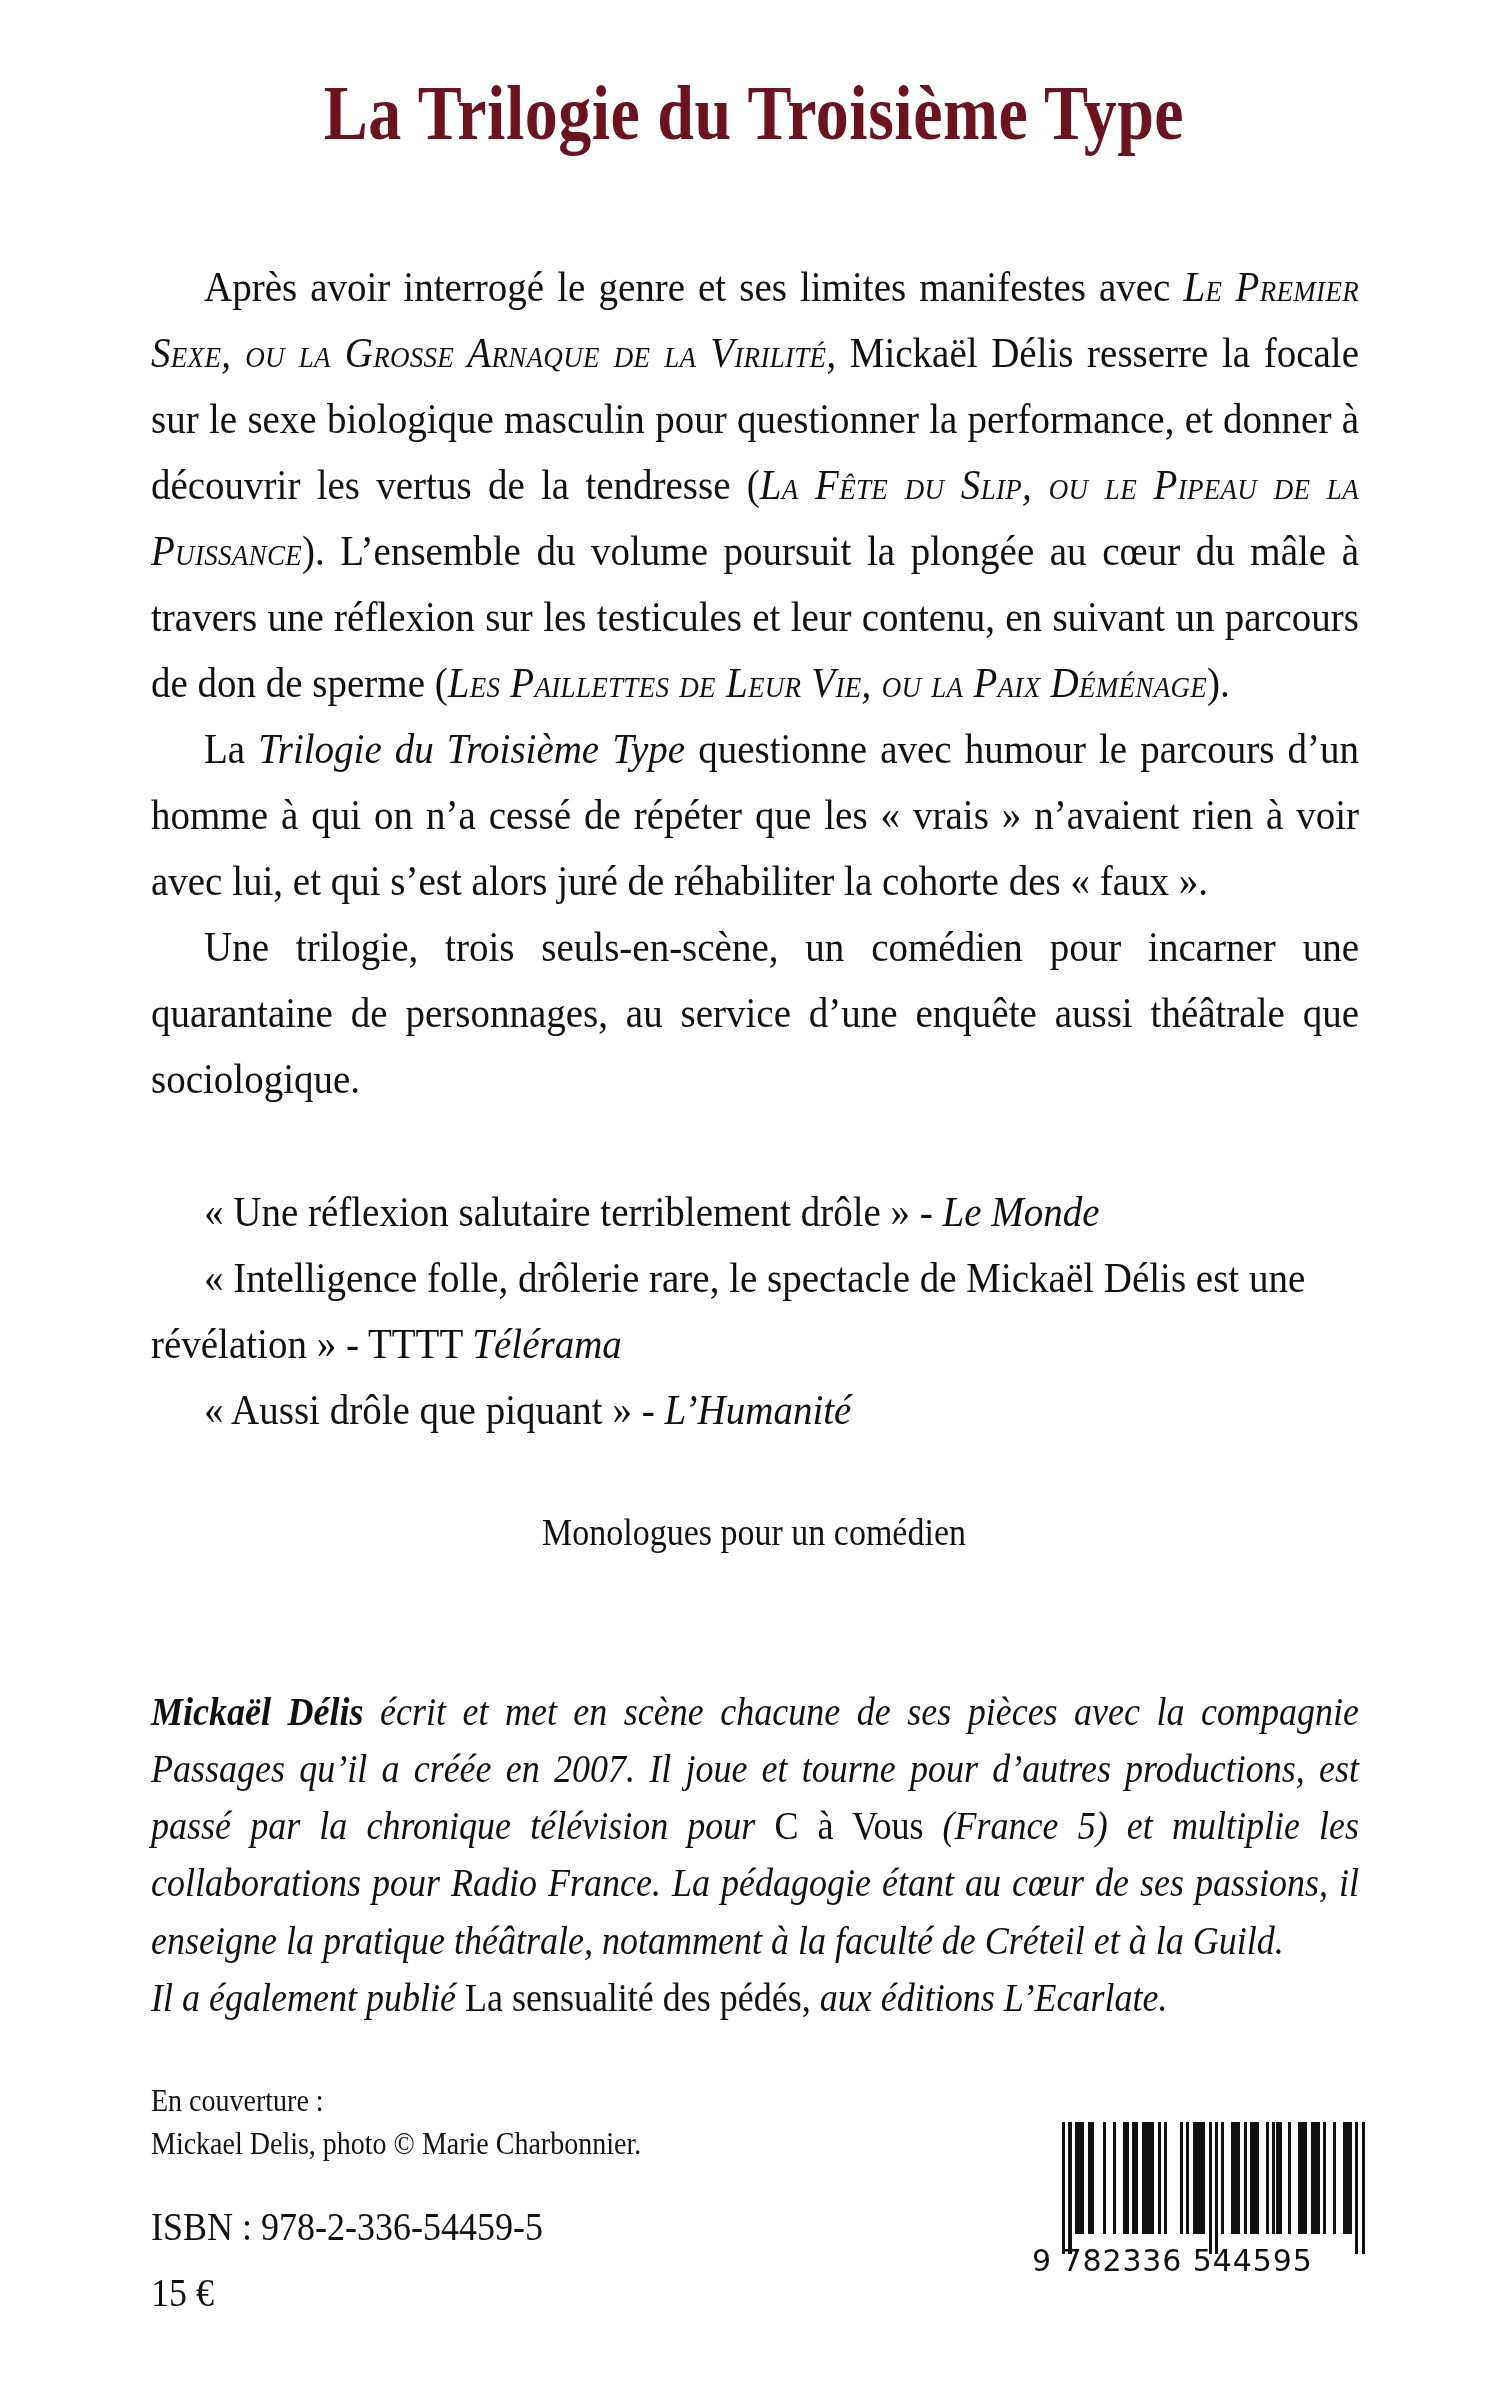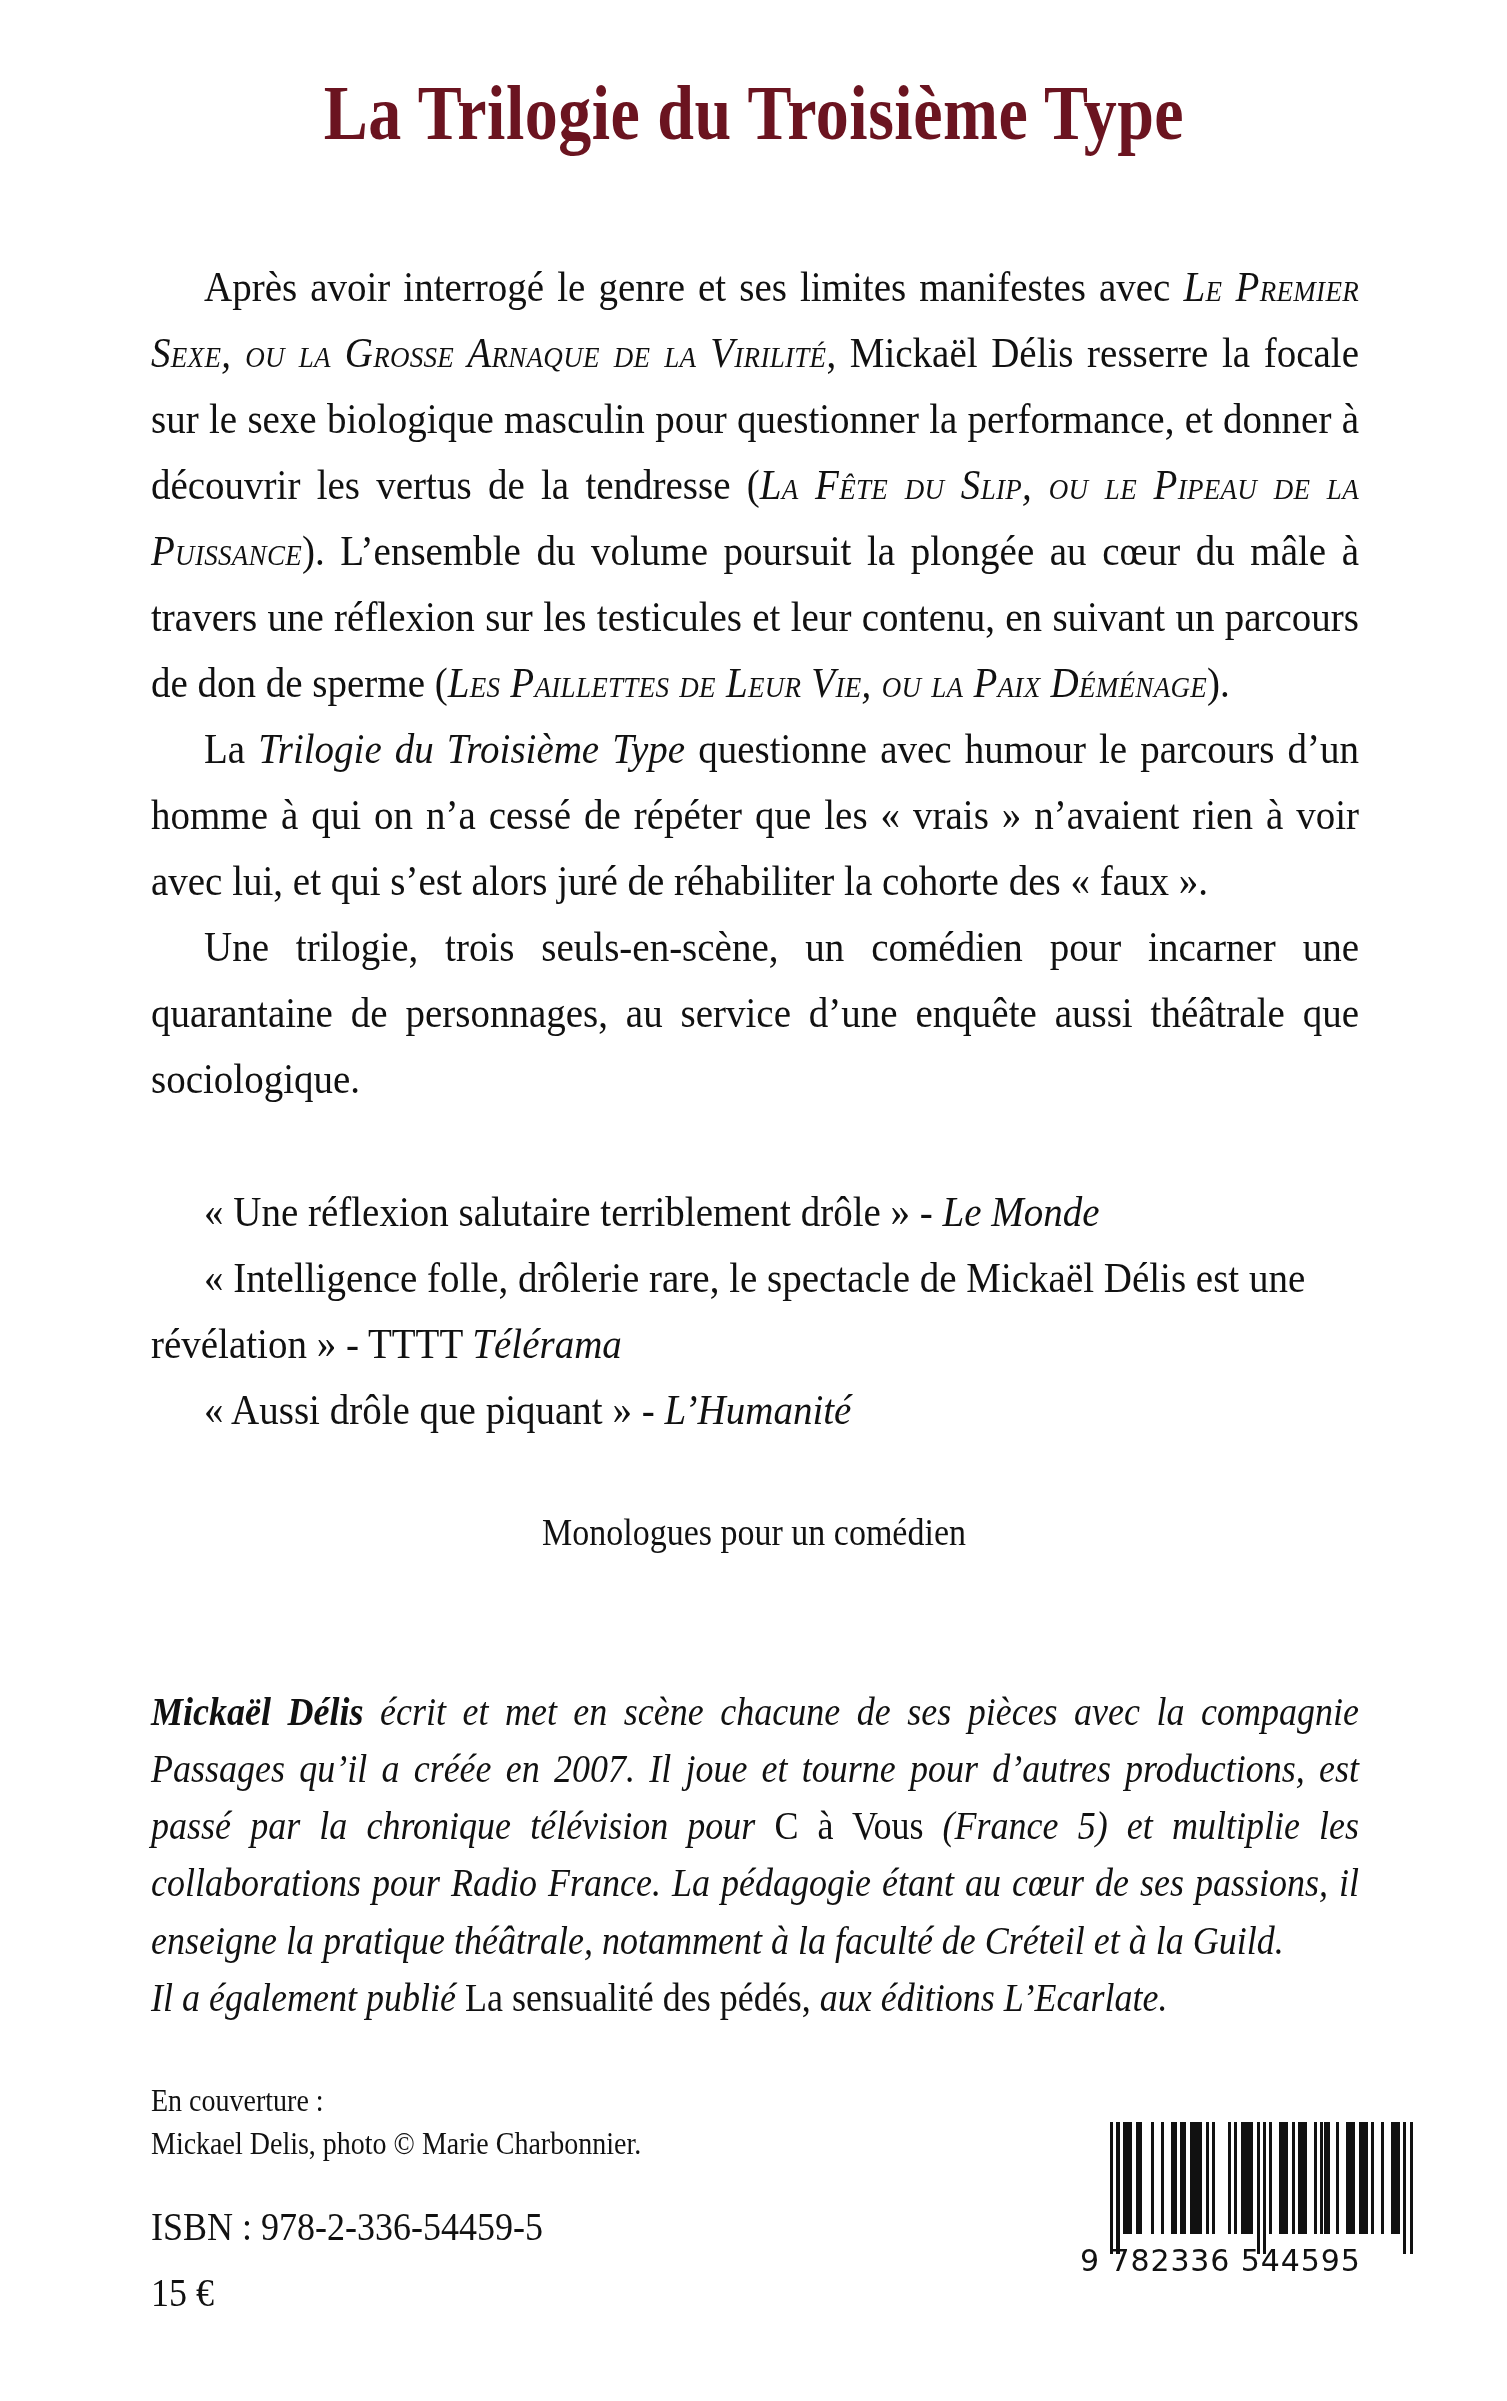--- a/index.html
+++ b/index.html
@@ -124,21 +124,20 @@
     transform-origin: top left;
   }
 
   
   .barcode-wrap {
     position: absolute;
     left: 1032px;
     top: 2122px;
     width: 341px;
     height: 189px;
-    margin-left: 48px;
   }
   .barcode-bars {
     position: relative;
     width: 303px;
     height: 132px;
     margin-left: 30px;
   }
   .barcode-bars i {
     position: absolute;
     top: 0;

